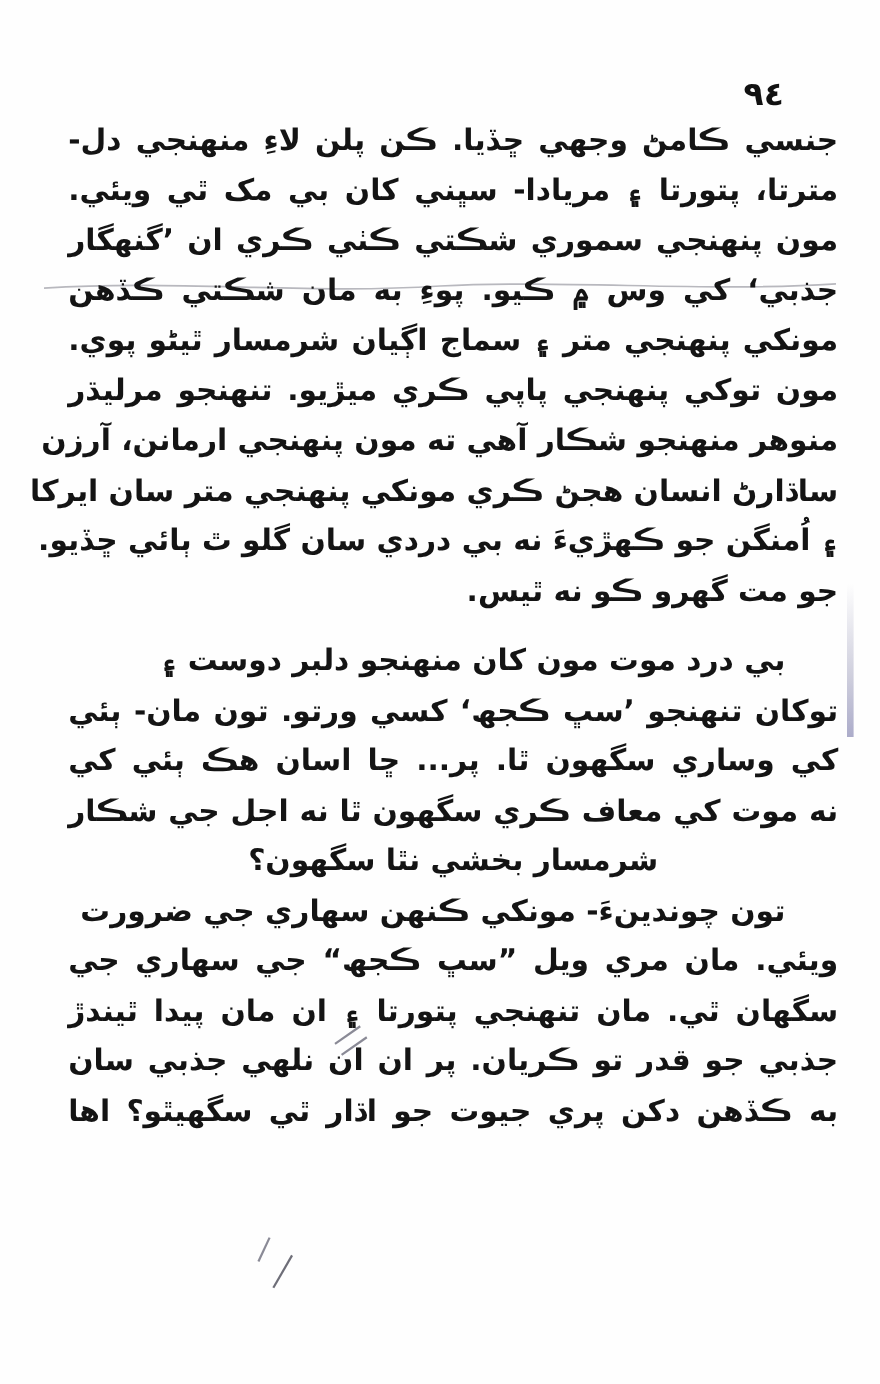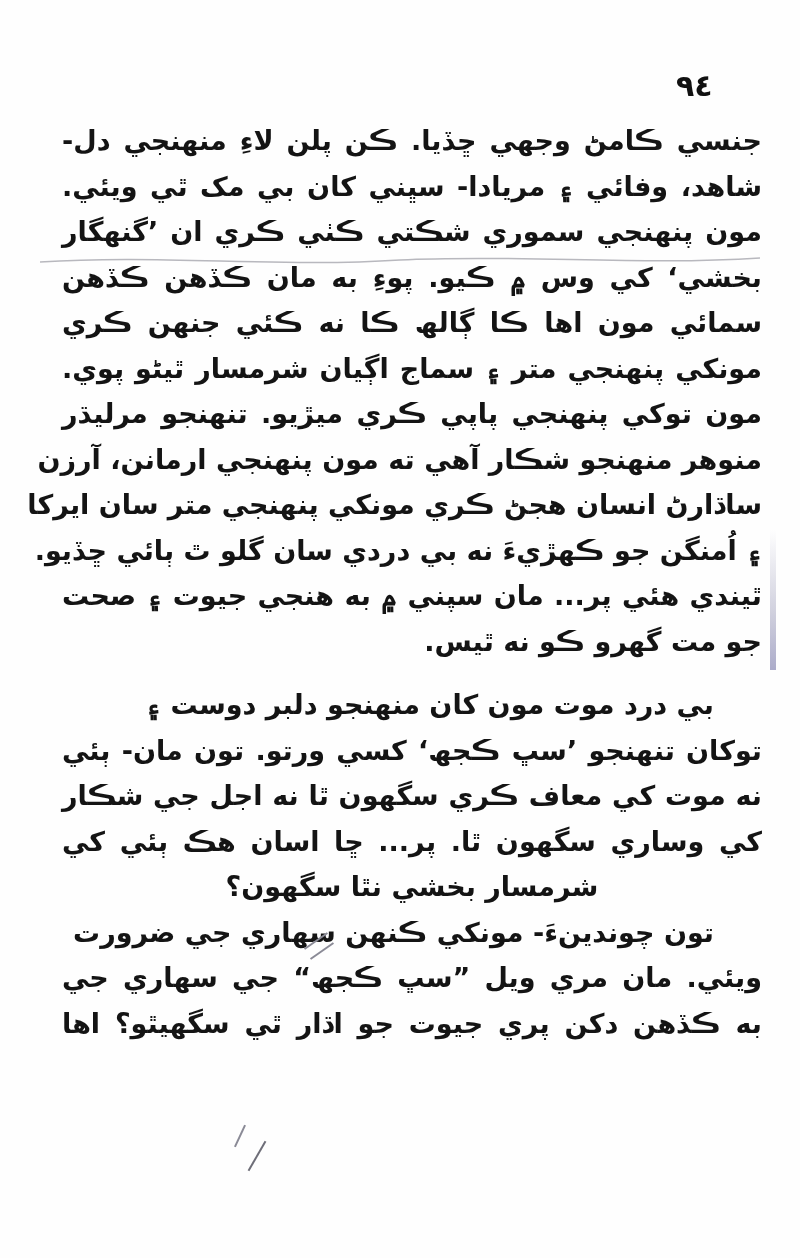--- a/index.html
+++ b/index.html
@@ -28,21 +28,21 @@
       font-size: 30px;
       font-weight: bold;
       direction: rtl;
       color: #111;
       text-align: center;
     }
     .text-block {
       position: absolute;
       left: 62px;
       width: 700px;
-      top: 118px;
+      top: 105px;
       direction: rtl;
       unicode-bidi: embed;
     }
     .line {
       height: 45.5px;
       line-height: 45.5px;
       font-size: 27px;
       font-weight: bold;
       white-space: nowrap;
       text-align: justify;
@@ -91,46 +91,46 @@
   <div class="page-number">٩٤</div>
 
   <svg class="pencil-curve" viewBox="0 0 720 20" preserveAspectRatio="none">
     <path d="M0,10 C120,2 240,16 360,8 C480,2 600,14 720,6" stroke="#b8b8be" stroke-width="1.5" fill="none"></path>
   </svg>
 
   <div class="text-block">
 
     <div>
       <div class="line">جنسي ڪامڻ وجھي ڇڏيا. ڪن پلن لاءِ منھنجي دل-</div>
-      <div class="line">شاھد، وفائي ۽ مريادا- سڀني کان بي مک ٿي ويئي.</div>
+      <div class="line">مترتا، پتورتا ۽ مريادا- سڀني کان بي مک ٿي ويئي.</div>
       <div class="line">مون پنھنجي سموري شڪتي ڪٺي ڪري ان ’گنھگار</div>
-      <div class="line">بخشي‘ کي وس ۾ ڪيو. پوءِ به مان ڪڏھن ڪڏھن</div>
-      <div class="line">سمائي مون اھا ڪا ڳالھ ڪا نه ڪئي جنھن ڪري</div>
+      <div class="line">جذبي‘ کي وس ۾ ڪيو. پوءِ به مان شڪتي ڪڏھن</div>
       <div class="line">مونکي پنھنجي متر ۽ سماج اڳيان شرمسار ٿيڻو پوي.</div>
       <div class="line">مون توکي پنھنجي پاپي ڪري ميڙيو. تنھنجو مرليڌر</div>
       <div class="line">منوھر منھنجو شڪار آھي ته مون پنھنجي ارمانن، آرزن</div>
       <div class="line">ساڌارڻ انسان ھجڻ ڪري مونکي پنھنجي متر سان ايرکا</div>
       <div class="line">۽ اُمنگن جو ڪھڙيءَ نه بي دردي سان گلو ٿ ٻائي ڇڏيو.</div>
-      <div class="line">ٿيندي ھئي پر... مان سپني ۾ به ھنجي جيوت ۽ صحت</div>
       <div class="line last">جو مت گھرو ڪو نه ٿيس.</div>
     </div>
 
     <div class="para-gap"></div>
 
     <div>
       <div class="line indent">بي درد موت مون کان منھنجو دلبر دوست ۽</div>
       <div class="line">توکان تنھنجو ’سڀ ڪجھ‘ کسي ورتو. تون مان- ٻئي</div>
+      <div class="line">کي وساري سگھون ٿا. پر... ڇا اسان ھڪ ٻئي کي</div>
       <div class="line">نه موت کي معاف ڪري سگھون ٿا نه اجل جي شڪار</div>
-      <div class="line">کي وساري سگھون ٿا. پر... ڇا اسان ھڪ ٻئي کي</div>
       <div class="line center-last">شرمسار بخشي نٿا سگھون؟</div>
     </div>
 
     <div>
       <div class="line indent">تون چوندينءَ- مونکي ڪنھن سھاري جي ضرورت</div>
       <div class="line">ويئي. مان مري ويل ”سڀ ڪجھ“ جي سھاري جي</div>
+      <div class="line">سگھان ٿي. مان تنھنجي پتورتا ۽ ان مان پيدا ٿيندڙ</div>
+      <div class="line">جذبي جو قدر تو ڪريان. پر ان ان نلھي جذبي سان</div>
       <div class="line">به ڪڏھن دکن پري جيوت جو اڌار ٿي سگھيٿو؟ اھا</div>
     </div>
   </div>
 
   <div class="pencil-mark" style="left:302px; top:940px;"></div>
   <div class="pencil-mark" style="left:308px; top:950px;"></div>
   <div class="pencil-mark" style="left:228px; top:1135px; width:24px; transform:rotate(-65deg);"></div>
   <div class="pencil-mark" style="left:240px; top:1155px; width:34px; transform:rotate(-60deg); background:#6e6e78;"></div>
 
   <div class="edge-mark"></div>

